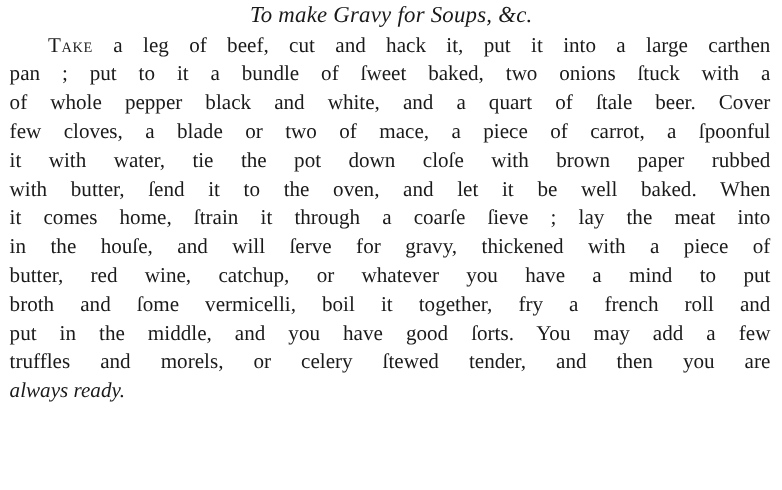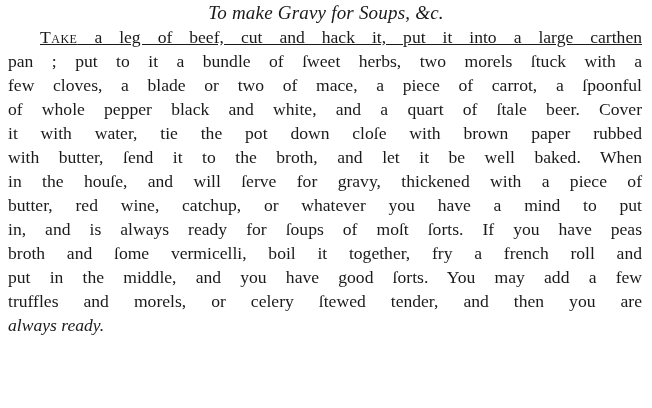--- a/index.html
+++ b/index.html
@@ -16,37 +16,37 @@
   }
   .body {
     position: absolute; top: 25px; left: 8px; width: 634px;
     font-size: 17.6px; line-height: 24px;
   }
   .line {
     display: block; white-space: nowrap;
     text-align: justify; text-align-last: justify;
     height: 24px;
   }
-  .line.first { padding-left: 32px; text-decoration: underline; }
+  .line.first { padding-left: 32px; }
   .line.last { text-align-last: left; font-style: italic; }
   .smallcaps { font-variant: small-caps; letter-spacing: 0.5px; }
 </style>
 </head>
 <body>
 
 <div class="page">
   <div class="title">To make Gravy for Soups, &amp;c.</div>
   <div class="body">
     <span class="line first"><span class="smallcaps">Take</span><span> a leg of beef, cut and hack it, put it into a large carthen</span></span>
-    <span class="line">pan ; put to it a bundle of ſweet herbs, two morels ſtuck with a</span>
+    <span class="line">pan ; put to it a bundle of ſweet baked, two onions ſtuck with a</span>
+    <span class="line">of whole pepper black and white, and a quart of ſtale beer. Cover</span>
     <span class="line">few cloves, a blade or two of mace, a piece of carrot, a ſpoonful</span>
-    <span class="line">of whole pepper black and white, and a quart of ſtale beer. Cover</span>
     <span class="line">it with water, tie the pot down cloſe with brown paper rubbed</span>
-    <span class="line">with butter, ſend it to the broth, and let it be well baked. When</span>
+    <span class="line">with butter, ſend it to the oven, and let it be well baked. When</span>
+    <span class="line">it comes home, ſtrain it through a coarſe ſieve ; lay the meat into</span>
     <span class="line">in the houſe, and will ſerve for gravy, thickened with a piece of</span>
     <span class="line">butter, red wine, catchup, or whatever you have a mind to put</span>
-    <span class="line">in, and is always ready for ſoups of moſt ſorts. If you have peas</span>
     <span class="line">broth and ſome vermicelli, boil it together, fry a french roll and</span>
     <span class="line">put in the middle, and you have good ſorts. You may add a few</span>
     <span class="line">truffles and morels, or celery ſtewed tender, and then you are</span>
     <span class="line last">always ready.</span>
   </div>
 </div>
 
 </body></html>

